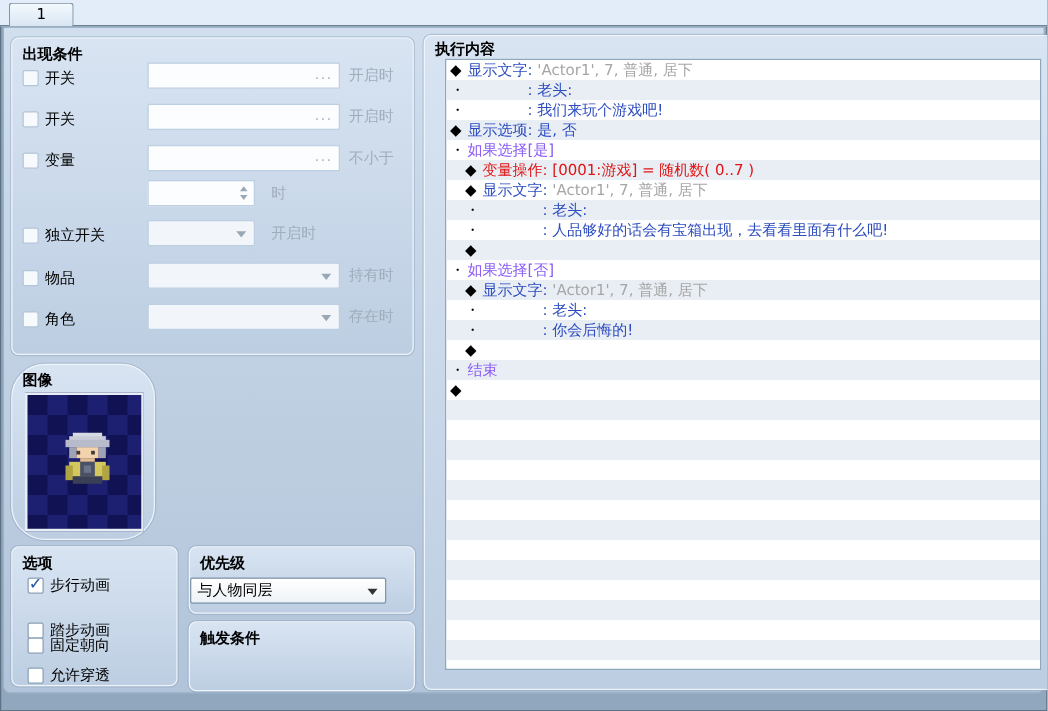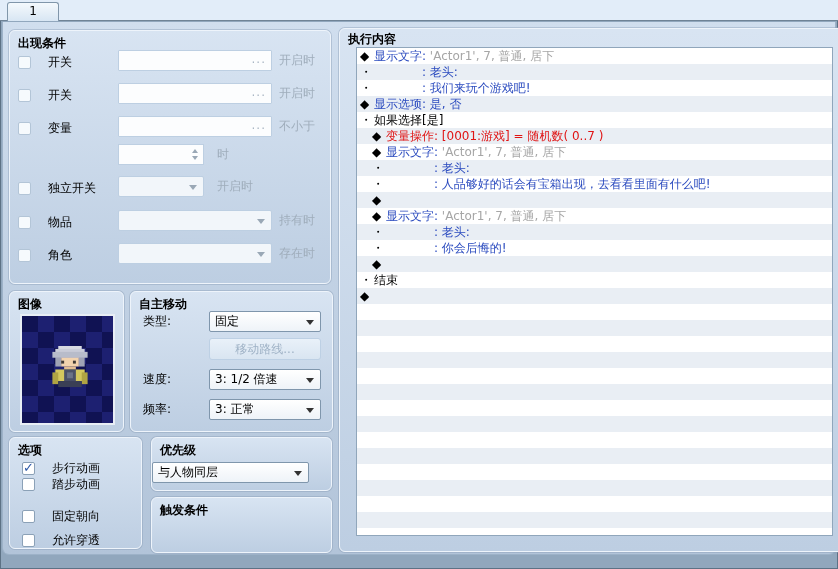--- a/index.html
+++ b/index.html
@@ -20,21 +20,21 @@
   
   .panel{position:absolute;background:linear-gradient(#d8e4f2,#bdcee2);
          border:1px solid #eef4fb;border-radius:6px;box-sizing:border-box;
          box-shadow:0 0 0 1px rgba(140,160,185,.45);}
   .ptitle{position:absolute;left:8px;top:4px;font-weight:bold;}
   
   .tfield{position:absolute;height:21px;background:#fcfdfe;border:1px solid #bdcfe2;
           box-sizing:border-box;border-radius:1px;}
   .tfield .dots{position:absolute;right:5px;top:1px;color:#a9b6c4;letter-spacing:1px;}
   .suffix{position:absolute;color:#9fadbb;line-height:21px;}
-  .cbrow{position:absolute;display:flex;align-items:center;gap:17px;}
+  .cbrow{position:absolute;display:flex;align-items:center;gap:5px;}
   .cbox{width:13px;height:13px;background:#fff;border:1px solid #8ba1b7;box-sizing:border-box;
         border-radius:2px;position:relative;flex:0 0 13px;}
   .cbox.dis{border-color:#b3c5d7;background:#f6fafd;}
   .cbox.checked::after{content:"✓";position:absolute;left:0px;top:-3px;color:#2c58a8;font-weight:bold;font-size:13px;}
   .combo{position:absolute;height:21px;background:linear-gradient(#ffffff,#eef3f8);
          border:1px solid #7f96ac;box-sizing:border-box;border-radius:2px;line-height:19px;
          padding-left:5px;overflow:hidden;white-space:nowrap;}
   .combo .arr{position:absolute;right:6px;top:8px;width:0;height:0;
               border-left:4px solid transparent;border-right:4px solid transparent;
               border-top:5px solid #333;}
@@ -59,21 +59,21 @@
   .cmdlist{position:absolute;left:8px;top:18px;width:477px;height:489px;background:#fff;
            border:1px solid #90a6bb;box-sizing:border-box;overflow:hidden;margin-left:8px;}
   .row{height:16px;line-height:16px;white-space:pre;overflow:hidden;padding-left:3px;}
   .row:nth-child(even){background:#e9eef4;}
   .row.ind1{padding-left:15px;}
   .row .bullet{display:inline-block;width:14px;}
   .row .gap{display:inline-block;width:48px;}
   .c-blue{color:var(--c-blue);}
   .c-gray{color:var(--c-gray);}
   .c-red{color:var(--c-red);}
-  .c-black{color:#000000;}
+  .c-black{color:#8b5cf6;}
 </style>
 </head>
 <body>
 
 <div class="window">
   <div class="tabstrip">
     <div class="tab">
       <span>1</span>
     </div>
   </div>
@@ -137,21 +137,21 @@
       <div class="cbrow" style="left:8px;top:216px;">
         <span class="cbox dis"></span>
         <span>角色</span>
       </div>
       <div class="combo dis" style="left:108px;top:212px;width:154px;">
         <span class="arr"></span>
       </div>
       <span class="suffix" style="left:269px;top:212px;">存在时</span>
     </section>
 
-    <section class="panel" style="left:6px;top:269px;width:115px;height:141px;">
+    <section class="panel" style="left:6px;top:269px;width:115px;height:141px;border-radius:27px;">
       <div class="ptitle">图像</div>
       <div class="gfx">
         <svg width="42" height="44" viewBox="0 0 14 15">
           <rect x="3" y="0" width="8" height="2" fill="#d8dae2"></rect>
           <rect x="2" y="1" width="10" height="3" fill="#c9ccd8"></rect>
           <rect x="1" y="2" width="12" height="2" fill="#b8bcca"></rect>
           <rect x="2" y="4" width="2" height="3" fill="#9fa3b5"></rect>
           <rect x="10" y="4" width="2" height="3" fill="#9fa3b5"></rect>
           <rect x="4" y="4" width="6" height="3" fill="#f2d3ae"></rect>
           <rect x="4" y="5" width="1" height="1" fill="#403a35"></rect>
@@ -160,49 +160,28 @@
           <rect x="2" y="8" width="10" height="4" fill="#d3c75e"></rect>
           <rect x="1" y="9" width="2" height="4" fill="#b0a443"></rect>
           <rect x="11" y="9" width="2" height="4" fill="#b0a443"></rect>
           <rect x="5" y="8" width="4" height="4" fill="#4a5068"></rect>
           <rect x="6" y="9" width="2" height="2" fill="#6a7288"></rect>
           <rect x="3" y="12" width="8" height="2" fill="#3a3f55"></rect>
         </svg>
       </div>
     </section>
 
-    <section class="panel" style="left:127px;top:269px;width:203px;height:141px;">
-      <div class="ptitle">自主移动</div>
-      <span class="flabel" style="left:12px;top:19px;">类型:</span>
-      <div class="combo" style="left:78px;top:19px;width:112px;">
-        <span>固定</span>
-        <span class="arr"></span>
-      </div>
-      <div class="btn dis" style="left:78px;top:46px;width:112px;">
-        <span>移动路线...</span>
-      </div>
-      <span class="flabel" style="left:12px;top:77px;">速度:</span>
-      <div class="combo" style="left:78px;top:77px;width:112px;">
-        <span>3: 1/2 倍速</span>
-        <span class="arr"></span>
-      </div>
-      <span class="flabel" style="left:12px;top:107px;">频率:</span>
-      <div class="combo" style="left:78px;top:107px;width:112px;">
-        <span>3: 正常</span>
-        <span class="arr"></span>
-      </div>
-    </section>
 
     <section class="panel" style="left:6px;top:415px;width:133px;height:112px;">
       <div class="ptitle">选项</div>
       <div class="cbrow" style="left:12px;top:22px;">
         <span class="cbox checked"></span>
         <span>步行动画</span>
       </div>
-      <div class="cbrow" style="left:12px;top:38px;align-items:center;">
+      <div class="cbrow" style="left:12px;top:58px;align-items:center;">
         <span class="cbox"></span>
         <span>踏步动画</span>
       </div>
       <div class="cbrow" style="left:12px;top:70px;">
         <span class="cbox"></span>
         <span>固定朝向</span>
       </div>
       <div class="cbrow" style="left:12px;top:94px;">
         <span class="cbox"></span>
         <span>允许穿透</span>
@@ -227,20 +206,21 @@
           <div class="row"><span class="bullet">◆</span><span class="c-blue">显示文字: </span><span class="c-gray">'Actor1', 7, 普通, 居下</span></div>
           <div class="row"><span class="bullet">・</span><span class="gap"></span><span class="c-blue">: 老头:</span></div>
           <div class="row"><span class="bullet">・</span><span class="gap"></span><span class="c-blue">: 我们来玩个游戏吧!</span></div>
           <div class="row"><span class="bullet">◆</span><span class="c-blue">显示选项: 是, 否</span></div>
           <div class="row"><span class="bullet">・</span><span class="c-black">如果选择[是]</span></div>
           <div class="row ind1"><span class="bullet">◆</span><span class="c-red">变量操作: [0001:游戏] = 随机数( 0..7 )</span></div>
           <div class="row ind1"><span class="bullet">◆</span><span class="c-blue">显示文字: </span><span class="c-gray">'Actor1', 7, 普通, 居下</span></div>
           <div class="row ind1"><span class="bullet">・</span><span class="gap"></span><span class="c-blue">: 老头:</span></div>
           <div class="row ind1"><span class="bullet">・</span><span class="gap"></span><span class="c-blue">: 人品够好的话会有宝箱出现，去看看里面有什么吧!</span></div>
           <div class="row ind1"><span class="bullet">◆</span></div>
+          <div class="row"><span class="bullet">・</span><span class="c-black">如果选择[否]</span></div>
           <div class="row ind1"><span class="bullet">◆</span><span class="c-blue">显示文字: </span><span class="c-gray">'Actor1', 7, 普通, 居下</span></div>
           <div class="row ind1"><span class="bullet">・</span><span class="gap"></span><span class="c-blue">: 老头:</span></div>
           <div class="row ind1"><span class="bullet">・</span><span class="gap"></span><span class="c-blue">: 你会后悔的!</span></div>
           <div class="row ind1"><span class="bullet">◆</span></div>
           <div class="row"><span class="bullet">・</span><span class="c-black">结束</span></div>
           <div class="row"><span class="bullet">◆</span></div>
           <div class="row"></div>
           <div class="row"></div>
           <div class="row"></div>
           <div class="row"></div>

